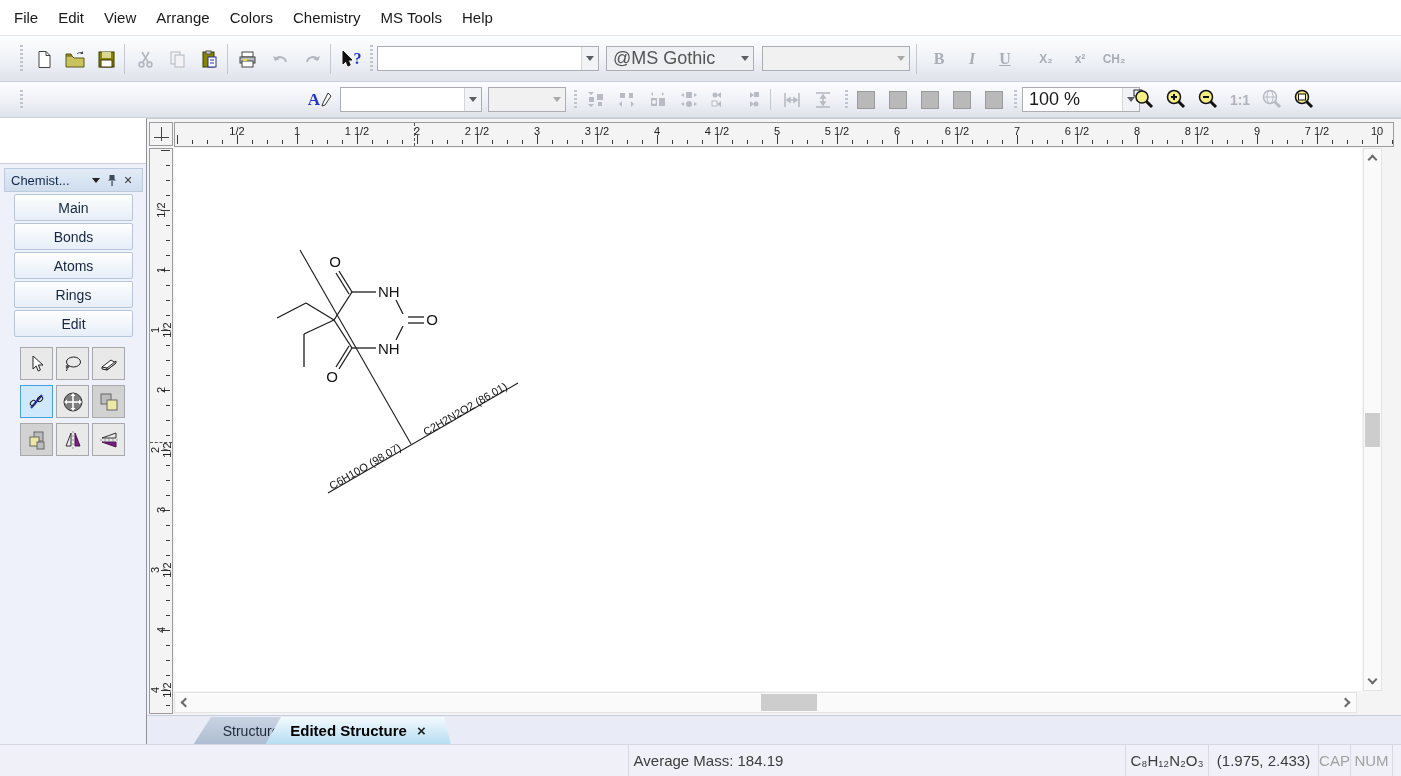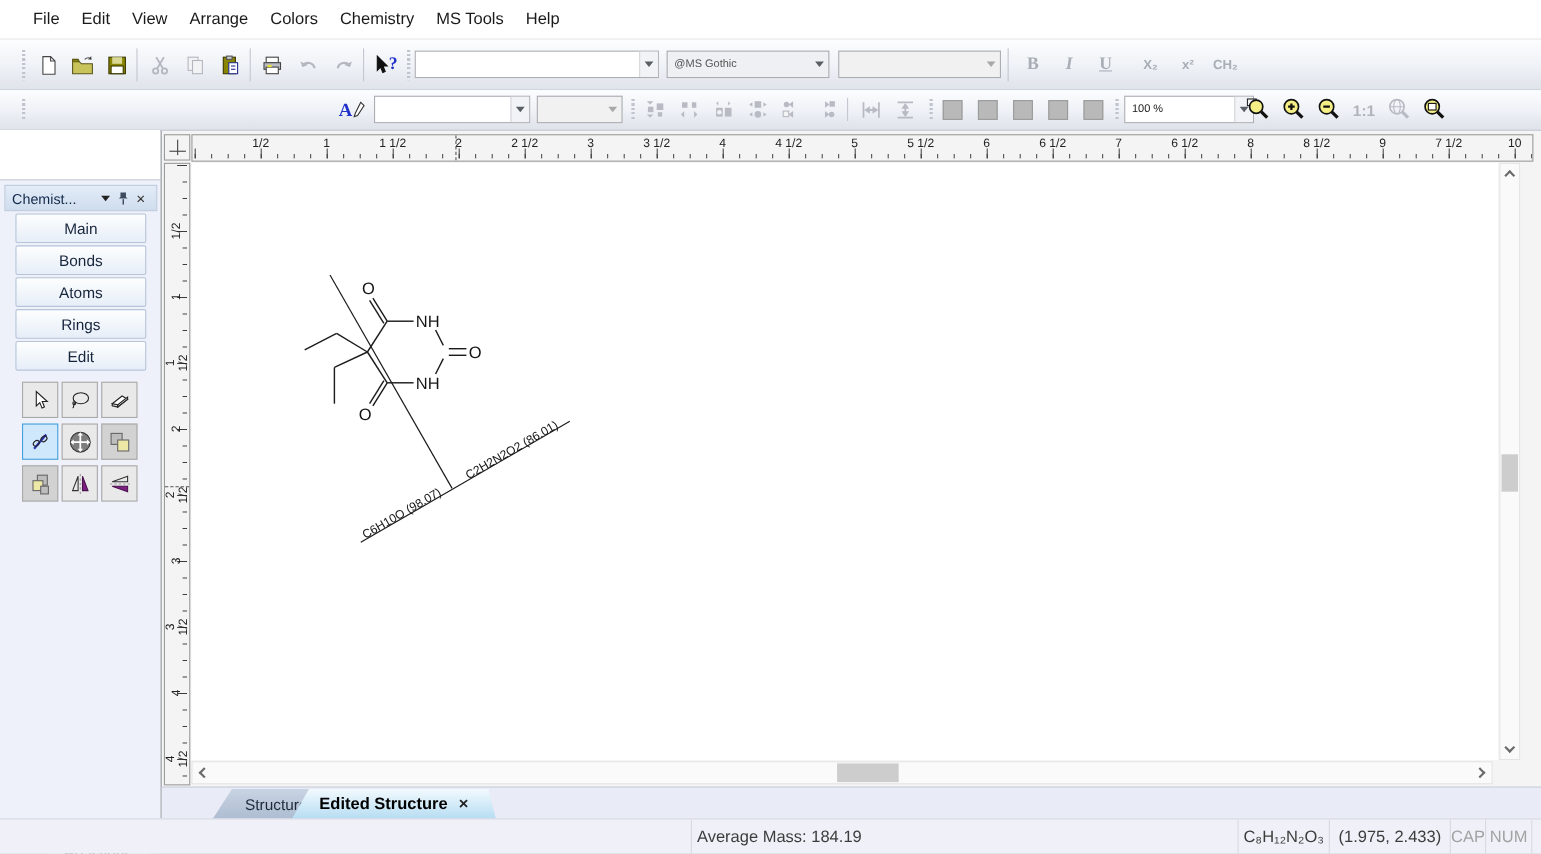--- a/index.html
+++ b/index.html
@@ -4,35 +4,35 @@
 <style>
   html,body{margin:0;padding:0;background:#e8e8e8;}
   *{box-sizing:border-box;}
   #window{
     position:relative;width:1401px;height:776px;background:#ffffff;
     font-family:"Liberation Sans",sans-serif;color:#1a1a1a;overflow:hidden;
     outline:1px solid #9aa0a6;
   }
   
   .menubar{position:absolute;left:0;top:0;width:100%;height:36px;background:#fff;
-    display:flex;align-items:center;padding-left:20px;font-size:15px;border-bottom:1px solid #e6e6e6;}
+    display:flex;align-items:center;padding-left:4px;font-size:15px;border-bottom:1px solid #e6e6e6;}
   .menu-item{padding:0 10px;height:36px;line-height:36px;cursor:default;}
   
   .toolbar{position:absolute;left:0;width:100%;
     background:linear-gradient(#fcfdfe,#eef1f6 55%,#dfe3ea);border-bottom:1px solid #cdd1da;}
   #toolbar1{top:37px;height:45px;}
   #toolbar2{top:82px;height:36px;}
   .grip{position:absolute;top:8px;bottom:8px;width:3px;
     background:repeating-linear-gradient(to bottom,#bfc4cf 0 2px,transparent 2px 4px);}
   .tsep{position:absolute;top:7px;bottom:7px;width:1px;background:#c3c7d0;}
   .tb-btn{position:absolute;width:28px;height:28px;top:8px;display:flex;align-items:center;justify-content:center;border:1px solid transparent;border-radius:2px;}
   #toolbar2 .tb-btn{width:28px;height:26px;top:5px;}
   .letter-btn{font-family:"Liberation Serif",serif;font-weight:bold;font-size:16px;color:#a9adb6;}
   .letter-btn.sans{font-family:"Liberation Sans",sans-serif;font-size:12px;font-weight:bold;}
-  .combo{position:absolute;top:9px;height:25px;background:#fff;border:1px solid #abadb3;display:flex;align-items:center;font-size:10px;}
+  .combo{position:absolute;top:9px;height:25px;background:#fff;border:1px solid #abadb3;display:flex;align-items:center;font-size:18px;}
   #toolbar2 .combo{top:5px;}
   .combo .val{flex:1;padding:0 6px;white-space:nowrap;overflow:hidden;}
   .combo .arrow{width:17px;height:100%;display:flex;align-items:center;justify-content:center;background:#f1f3f6;border-left:1px solid #d4d6da;}
   .combo.flat .arrow{background:transparent;border-left:none;}
   .combo.disabled{background:#f1f1f1;}
   .tri-down{width:0;height:0;border-left:4px solid transparent;border-right:4px solid transparent;border-top:5px solid #5a5f66;}
   .combo.disabled .tri-down{border-top-color:#a8a8a8;}
   .name-input{position:absolute;left:28px;top:5px;width:272px;height:26px;border:1px solid #a5a9af;background:#fff;
     font-family:"Liberation Sans",sans-serif;font-size:14px;padding:0 7px;}
   .gray-square{width:18px;height:18px;background:#b9b9b9;border:1px solid #9a9a9a;}

